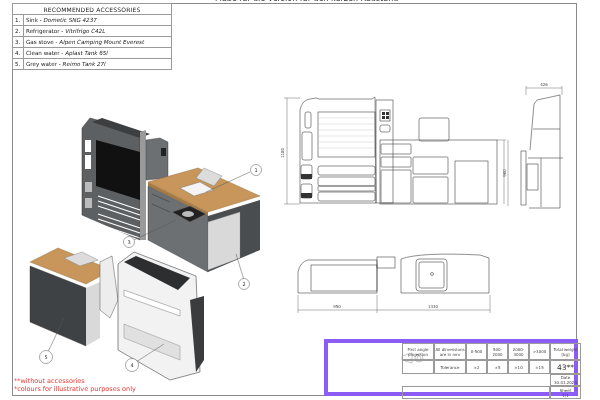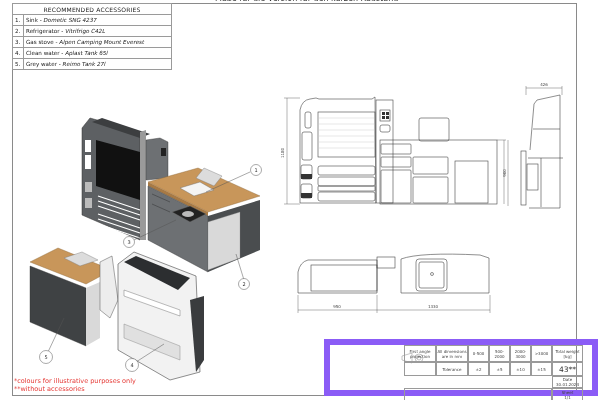--- a/index.html
+++ b/index.html
@@ -25,22 +25,22 @@
     border: 1px solid #9a9a9a; height: 10px; padding: 0 2px; white-space: nowrap;
   }
   .acc-table th { font-weight: normal; text-align: center; letter-spacing: 0.2px; font-size: 6px; }
   .acc-table td.num { width: 6px; text-align: left; }
   .acc-table .model { font-style: italic; }
   .drawing { position: absolute; left: 0; top: 0; }
   .notes {
     position: absolute; left: 14px; top: 377px; font-size: 6.5px; color: #e53935; line-height: 8px;
   }
   .title-block {
-    position: absolute; left: 324px; top: 339px; width: 274px; height: 57px;
-    border: 6px solid #8b5cf6; box-sizing: border-box; padding-left: 48px;
+    position: absolute; left: 324px; top: 339px; width: 254px; height: 57px;
+    border: 4px solid #8b5cf6; box-sizing: border-box; padding-left: 48px;
   }
   .tb-cell {
     position: absolute; box-sizing: border-box; border: 1px solid #9a9a9a;
     font-size: 4px; text-align: center; display: flex; align-items: center; justify-content: center;
     line-height: 5px; color: #444;
   }
   .tb-big { font-size: 6.5px; color: #333; }
   .tb-weight { font-size: 7.5px; color: #333; }
 </style>
 </head>
@@ -237,22 +237,22 @@
   <text x="433" y="308" font-size="4" fill="#444" text-anchor="middle">1330</text>
 
   <g fill="none" stroke="#888" stroke-width="0.5">
     <polygon points="402,356 412,353 412,363 402,360"></polygon>
     <circle cx="419" cy="358" r="4"></circle>
       <circle cx="419" cy="358" r="2"></circle>
   </g>
 </svg>
 
 <div class="notes">
+  <div>**without accessories</div>
   <div>*colours for illustrative purposes only</div>
-  <div>**without accessories</div>
 </div>
 
 <div class="title-block">
   <div class="tb-cell" style="left:74px;top:0;width:32px;height:17px;">First angle projection</div>
   <div class="tb-cell" style="left:106px;top:0;width:32px;height:17px;">All dimensions are in mm</div>
   <div class="tb-cell" style="left:138px;top:0;width:21px;height:17px;">0-500</div>
   <div class="tb-cell" style="left:159px;top:0;width:21px;height:17px;">500-2000</div>
   <div class="tb-cell" style="left:180px;top:0;width:21px;height:17px;">2000-3000</div>
   <div class="tb-cell" style="left:201px;top:0;width:21px;height:17px;">&gt;3000</div>
   <div class="tb-cell" style="left:222px;top:0;width:31px;height:17px;">Total weight [kg]</div>

